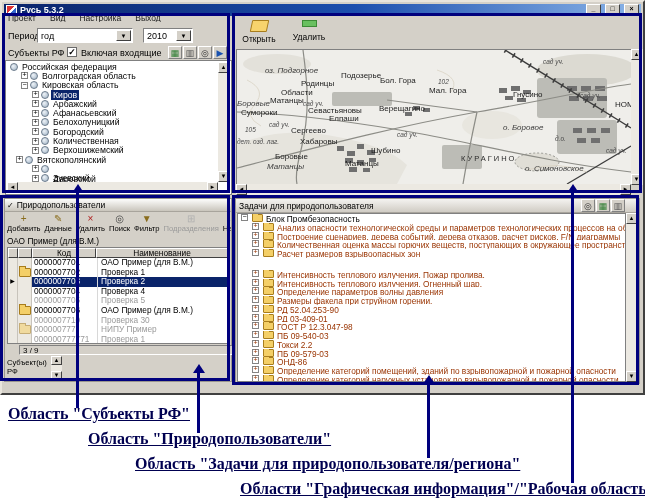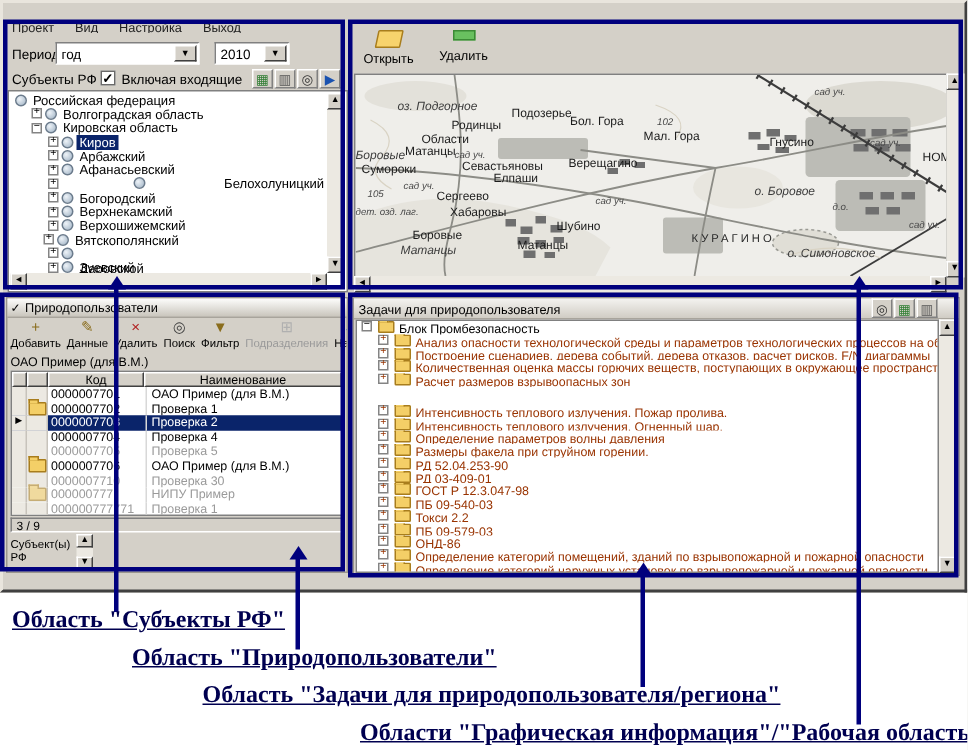--- a/index.html
+++ b/index.html
@@ -82,21 +82,21 @@
   .uhead{display:flex;height:10px;}
   .hcell{background:#d4d0c8;border:1px solid;border-color:#fff #404040 #404040 #fff;box-sizing:border-box;
          text-align:center;font-size:8.3px;line-height:8px;flex:none;}
   .urow{display:flex;height:9.6px;align-items:center;}
   .c-mark{width:9px;flex:none;background:#ece9e2;border-right:1px solid #c7c3bb;height:100%;font-size:6px;line-height:9px;text-align:center;color:#000;}
   .c-ico{width:13px;flex:none;background:#ece9e2;border-right:1px solid #c7c3bb;height:100%;display:flex;align-items:center;justify-content:center;}
   .c-code{width:63px;flex:none;padding-left:2px;border-right:1px solid #d8d8d8;height:100%;line-height:9.6px;white-space:nowrap;overflow:hidden;}
   .c-name{flex:1;padding-left:3px;height:100%;line-height:9.6px;white-space:nowrap;overflow:hidden;}
   .urow.dim .c-code,.urow.dim .c-name{color:#9a9a9a;}
   .urow.sel .c-code,.urow.sel .c-name{background:#0a246a;color:#fff;}
-  .ustatus{position:absolute;left:2px;top:146px;width:222px;height:10px;background:#d4d0c8;border:1px solid;
+  .ustatus{position:absolute;left:14px;top:146px;width:222px;height:10px;background:#d4d0c8;border:1px solid;
            border-color:#808080 #fff #fff #808080;font-size:8px;line-height:9px;padding-left:3px;box-sizing:border-box;}
   .usub{position:absolute;left:2px;top:157px;width:222px;height:24px;display:flex;}
   .usub-label{width:44px;font-size:7.6px;padding-top:2px;color:#000;}
   .usub-list{flex:1;background:#fff;border:1px solid #808080;font-size:8.3px;overflow:hidden;}
   .usub-list div{height:8.5px;line-height:8.5px;white-space:nowrap;padding-left:2px;}
   .usub-scroll{width:11px;display:flex;flex-direction:column;justify-content:space-between;}
   .usub-scroll .sb-btn{width:11px;height:9px;line-height:7px;}
   
   .panel-tasks{position:absolute;left:233px;top:196px;width:405px;height:186px;background:#d4d0c8;border:1px solid #9a968e;box-sizing:border-box;}
   .tasks-header{height:13px;display:flex;align-items:center;font-size:8.5px;padding-left:3px;color:#000;
@@ -130,20 +130,28 @@
   .ann1{left:8px;top:405px;}
   .ann2{left:88px;top:430px;}
   .ann3{left:135px;top:455px;}
   .ann4{left:240px;top:480px;}
 </style>
 </head>
 <body>
 
 <div class="stage" data-name="screenshot-root">
   <div class="app" data-name="app-window">
+    <div class="titlebar" data-name="title-bar">
+      <div class="appicon" data-name="app-icon"></div>
+      <span data-name="window-title">Русь 5.3.2</span>
+      <span class="tb-sp"></span>
+      <div class="win-btn" data-name="minimize-button">_</div>
+      <div class="win-btn" data-name="maximize-button">□</div>
+      <div class="win-btn" data-name="close-button">×</div>
+    </div>
     <div class="menubar" data-name="menu-bar" id="menubar">
         <div data-name="menu-item-проект">Проект</div>
         <div data-name="menu-item-вид">Вид</div>
         <div data-name="menu-item-настройка">Настройка</div>
         <div data-name="menu-item-выход">Выход</div>
       </div>
 
     <div class="panel-subjects" data-name="subjects-panel">
       <span class="lbl" style="left:3px;top:5px;" data-name="period-label">Период</span>
       <div class="combo" style="left:32px;top:2px;width:96px;" data-name="period-select">
@@ -187,41 +195,41 @@
             <div class="tree-row" data-name="tree-item" style="padding-left: 25px;">
               <div class="expander" data-name="expand-icon">+</div>
               <div class="node-icon" data-name="region-icon"></div>
               <div data-name="tree-item-label" style="padding: 0px 2px;">Арбажский</div>
             </div>
             <div class="tree-row" data-name="tree-item" style="padding-left: 25px;">
               <div class="expander" data-name="expand-icon">+</div>
               <div class="node-icon" data-name="region-icon"></div>
               <div data-name="tree-item-label" style="padding: 0px 2px;">Афанасьевский</div>
             </div>
-            <div class="tree-row" data-name="tree-item" style="padding-left: 25px; justify-content: space-between;">
+            <div class="tree-row" data-name="tree-item" style="padding-left: 25px;">
               <div class="expander" data-name="expand-icon">+</div>
               <div class="node-icon" data-name="region-icon"></div>
               <div data-name="tree-item-label" style="padding: 0px 2px;">Белохолуницкий</div>
             </div>
             <div class="tree-row" data-name="tree-item" style="padding-left: 25px;">
               <div class="expander" data-name="expand-icon">+</div>
               <div class="node-icon" data-name="region-icon"></div>
               <div data-name="tree-item-label" style="padding: 0px 2px;">Богородский</div>
             </div>
             <div class="tree-row" data-name="tree-item" style="padding-left: 25px;">
               <div class="expander" data-name="expand-icon">+</div>
               <div class="node-icon" data-name="region-icon"></div>
-              <div data-name="tree-item-label" style="padding: 0px 2px;">Верхнекамский</div>
+              <div data-name="tree-item-label" style="padding: 0px 2px;">Количественная</div>
             </div>
             <div class="tree-row" data-name="tree-item" style="padding-left: 25px;">
               <div class="expander" data-name="expand-icon">+</div>
               <div class="node-icon" data-name="region-icon"></div>
               <div data-name="tree-item-label" style="padding: 0px 2px;">Верхошижемский</div>
             </div>
-            <div class="tree-row" data-name="tree-item" style="padding-left: 22px; align-items: center;">
+            <div class="tree-row" data-name="tree-item" style="padding-left: 9px; align-items: center;">
               <div class="expander" data-name="expand-icon">+</div>
               <div class="node-icon" data-name="region-icon"></div>
               <div data-name="tree-item-label" style="padding: 0px 2px;">Вятскополянский</div>
             </div>
             <div class="tree-row" data-name="tree-item" style="padding-left: 25px;">
               <div class="expander" data-name="expand-icon">+</div>
               <div class="node-icon" data-name="region-icon"></div>
               <div data-name="tree-item-label" style="padding: 0px 2px; margin-top: 20px;">Даровской</div>
             </div>
             <div class="tree-row" data-name="tree-item" style="padding-left: 25px;">

